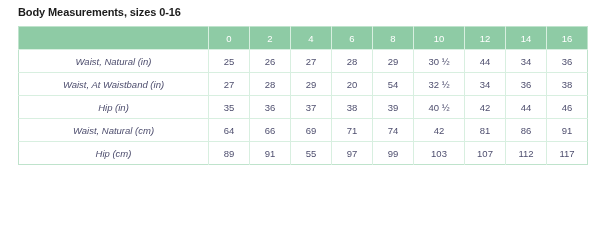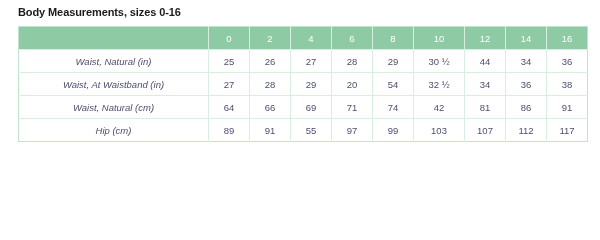--- a/index.html
+++ b/index.html
@@ -140,20 +140,32 @@
           <td>28</td>
           <td>29</td>
           <td>20</td>
           <td>54</td>
           <td>32 ½</td>
           <td>34</td>
           <td>36</td>
           <td>38</td>
         </tr>
         <tr>
+          <td class="row-label">Hip (in)</td>
+          <td>35</td>
+          <td>36</td>
+          <td>37</td>
+          <td>38</td>
+          <td>39</td>
+          <td>40 ½</td>
+          <td>42</td>
+          <td>44</td>
+          <td>46</td>
+        </tr>
+        <tr>
           <td class="row-label">Waist, Natural (cm)</td>
           <td>64</td>
           <td>66</td>
           <td>69</td>
           <td>71</td>
           <td>74</td>
           <td>42</td>
           <td>81</td>
           <td>86</td>
           <td>91</td>

